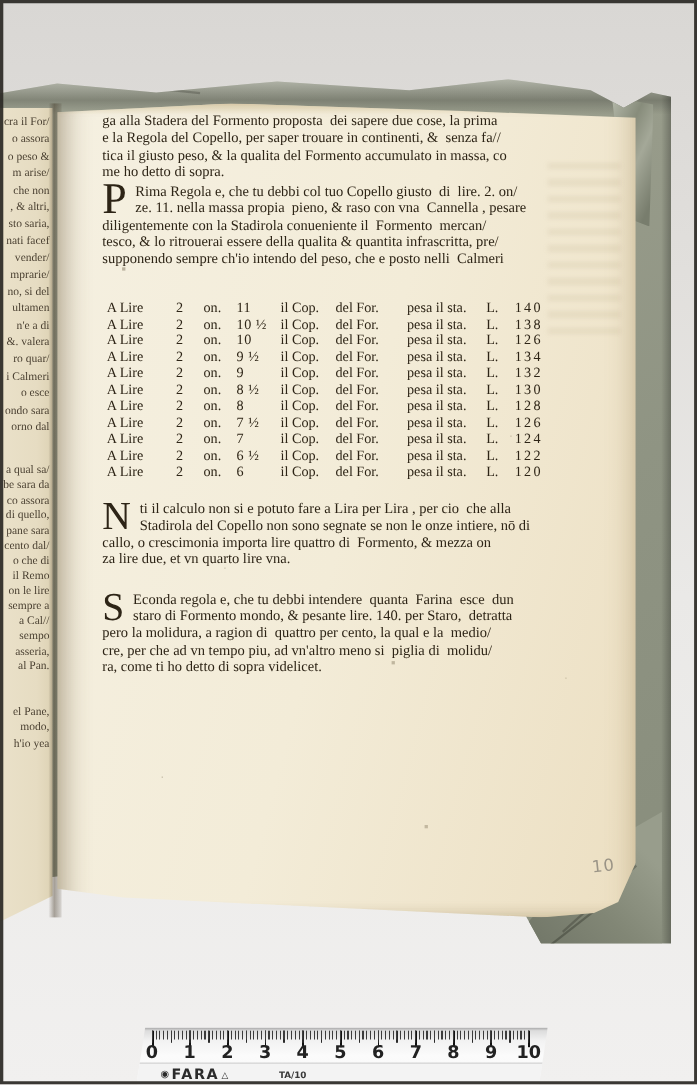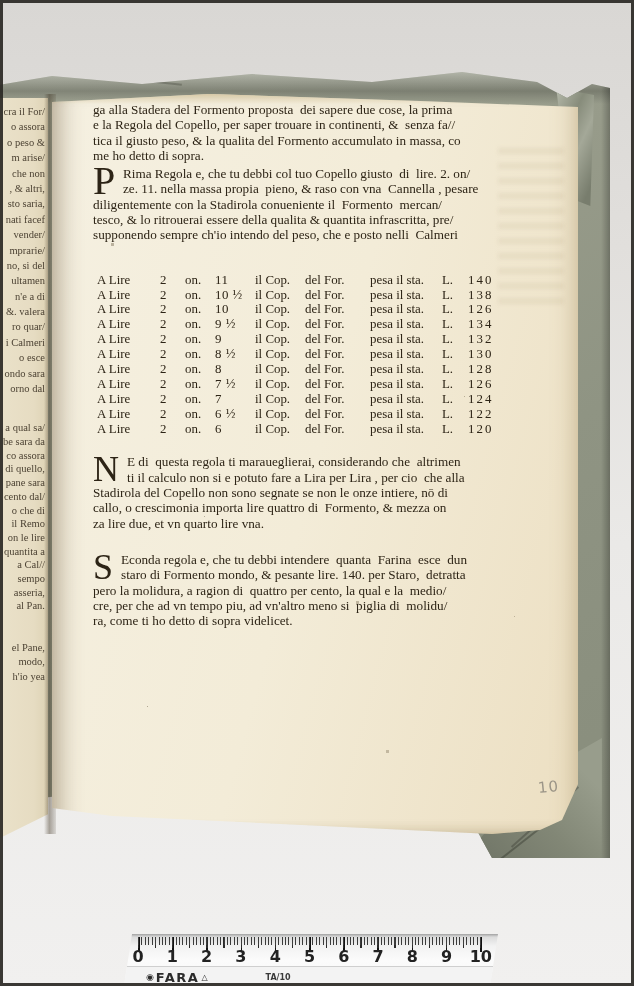--- a/index.html
+++ b/index.html
@@ -113,21 +113,21 @@
       repeating-linear-gradient(90deg,#111 0 1.6px,rgba(0,0,0,0) 1.6px 34.2px);
     background-size:343px 8px,343px 11px,344px 15px;
     background-repeat:no-repeat;background-position:0 0,0 0,0 0;}
   .rnums{position:absolute;left:-3px;top:13px;width:377px;display:flex;}
   .rnum{width:34.27px;text-align:center;font-weight:bold;font-size:16px;color:#222;}
   .rbrand{position:absolute;left:0;top:32px;width:100%;height:20px;background:#f3f3f3;
     border-top:1px solid #cfcfcf;display:flex;align-items:center;}
   .rlogo{font-size:9px;color:#2b2b2b;margin-left:22px;}
   .rname{font-size:13px;font-weight:bold;letter-spacing:1.5px;color:#2b2b2b;margin-left:2px;}
   .rtri{font-size:8px;color:#2b2b2b;margin-left:2px;}
-  .rmodel{font-size:8px;font-weight:bold;color:#3a3a3a;margin-left:58px;}
+  .rmodel{font-size:8px;font-weight:bold;color:#3a3a3a;margin-left:46px;}
 </style>
 </head>
 <body>
 
 <div class="photo">
 
   <div class="cover">
     <div class="fold-tr"></div>
     <div class="fold-br"></div>
     <div class="crease1"></div>
@@ -217,21 +217,21 @@
         <div class="frag">
           <span>o che di</span>
         </div>
         <div class="frag">
           <span>il Remo</span>
         </div>
         <div class="frag">
           <span>on le lire</span>
         </div>
         <div class="frag">
-          <span>quantita a</span>
+          <span>sempre a</span>
         </div>
         <div class="frag">
           <span>a Cal//</span>
         </div>
         <div class="frag">
           <span>sempo</span>
         </div>
         <div class="frag">
           <span>asseria,</span>
         </div>
@@ -399,21 +399,20 @@
           <span class="c c-for">del For.</span>
           <span class="c c-pesa">pesa il sta.</span>
           <span class="c c-l">L.</span>
           <span class="c c-val">120</span>
         </div>
         </div>
 
       <div class="para p3">
         <span class="dropcap">N</span>
         <div class="lines">
-            <div class="pline">E di  questa regola ti maraueglierai, considerando che  altrimen</div>
             <div class="pline">ti il calculo non si e potuto fare a Lira per Lira , per cio  che alla</div>
             <div class="pline">Stadirola del Copello non sono segnate se non le onze intiere, nō di</div>
             <div class="pline">callo, o crescimonia importa lire quattro di  Formento, &amp; mezza on</div>
             <div class="pline">za lire due, et vn quarto lire vna.</div>
           </div>
       </div>
 
       <div class="para p4">
         <span class="dropcap">S</span>
         <div class="lines">

